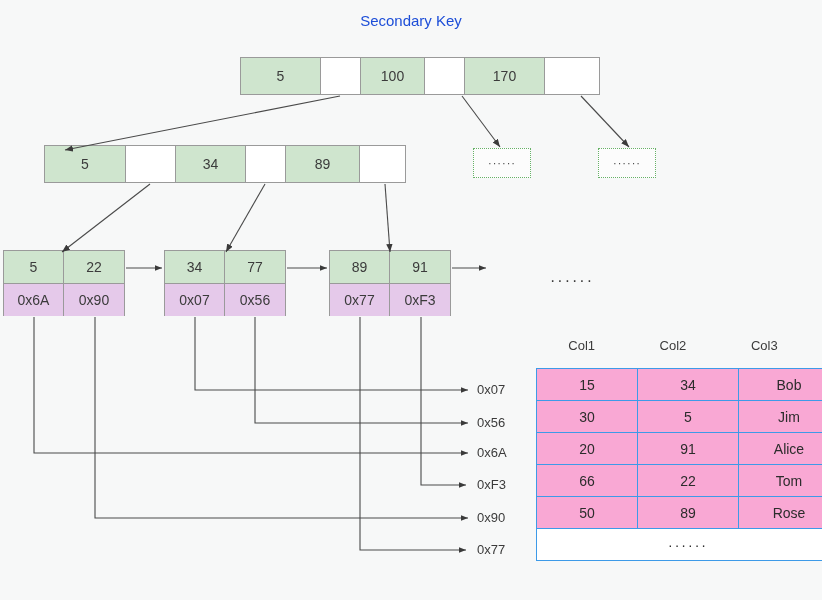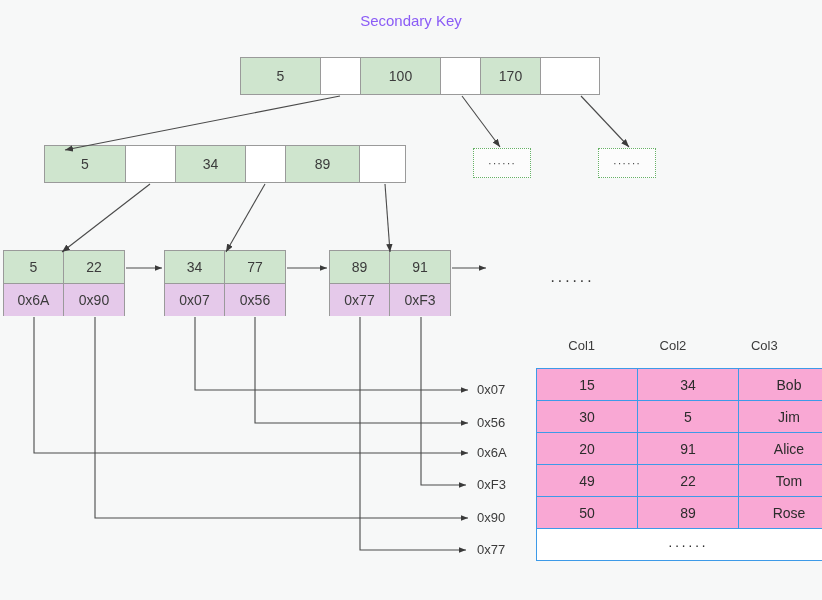--- a/index.html
+++ b/index.html
@@ -9,21 +9,21 @@
     font-family:"Liberation Sans","DejaVu Sans",sans-serif;
     color:#333;
     position:relative;
     overflow:hidden;
   }
   #stage{position:absolute;inset:0;width:822px;height:600px;}
   svg#wires{position:absolute;left:0;top:0;width:822px;height:600px;pointer-events:none;}
 
   .title{
     position:absolute;left:0;top:12px;width:822px;
-    text-align:center;font-size:15px;color:#8b5cf6;
+    text-align:center;font-size:15px;color:#1d4ed8;
   }
 
   
   .node{position:absolute;display:flex;border:1px solid #9a9a9a;box-sizing:border-box;background:#fff;}
   .cell{
     display:flex;align-items:center;justify-content:center;
     font-size:14px;color:#3b3b3b;box-sizing:border-box;
     border-right:1px solid #9a9a9a;
   }
   .cell:last-child{border-right:none;}
@@ -80,23 +80,23 @@
 </head>
 <body>
 
 <div id="stage">
 
   <div class="title">Secondary Key</div>
 
   <div class="node" id="root-node" style="left:240px;top:57px;width:360px;height:38px;">
     <div class="cell key" style="width:80px">5</div>
     <div class="cell ptr" style="width:40px"></div>
-    <div class="cell key" style="width:80px">100</div>
-    <div class="cell ptr" style="width:40px"></div>
-    <div class="cell key" style="width:60px">170</div>
+    <div class="cell key" style="width:64px">100</div>
+    <div class="cell ptr" style="width:40px"></div>
+    <div class="cell key" style="width:80px">170</div>
     <div class="cell ptr" style="width:40px"></div>
   </div>
 
   <div class="node" id="internal-node" style="left:44px;top:145px;width:362px;height:38px;">
     <div class="cell key" style="width:81px">5</div>
     <div class="cell ptr" style="width:50px"></div>
     <div class="cell key" style="width:70px">34</div>
     <div class="cell ptr" style="width:40px"></div>
     <div class="cell key" style="width:74px">89</div>
     <div class="cell ptr" style="width:45px"></div>
@@ -164,21 +164,21 @@
         <td>30</td>
         <td>5</td>
         <td>Jim</td>
       </tr>
       <tr>
         <td>20</td>
         <td>91</td>
         <td>Alice</td>
       </tr>
       <tr>
-        <td>49</td>
+        <td>66</td>
         <td>22</td>
         <td>Tom</td>
       </tr>
       <tr>
         <td>50</td>
         <td>89</td>
         <td>Rose</td>
       </tr>
       <tr class="tail">
         <td colspan="3">······</td>

